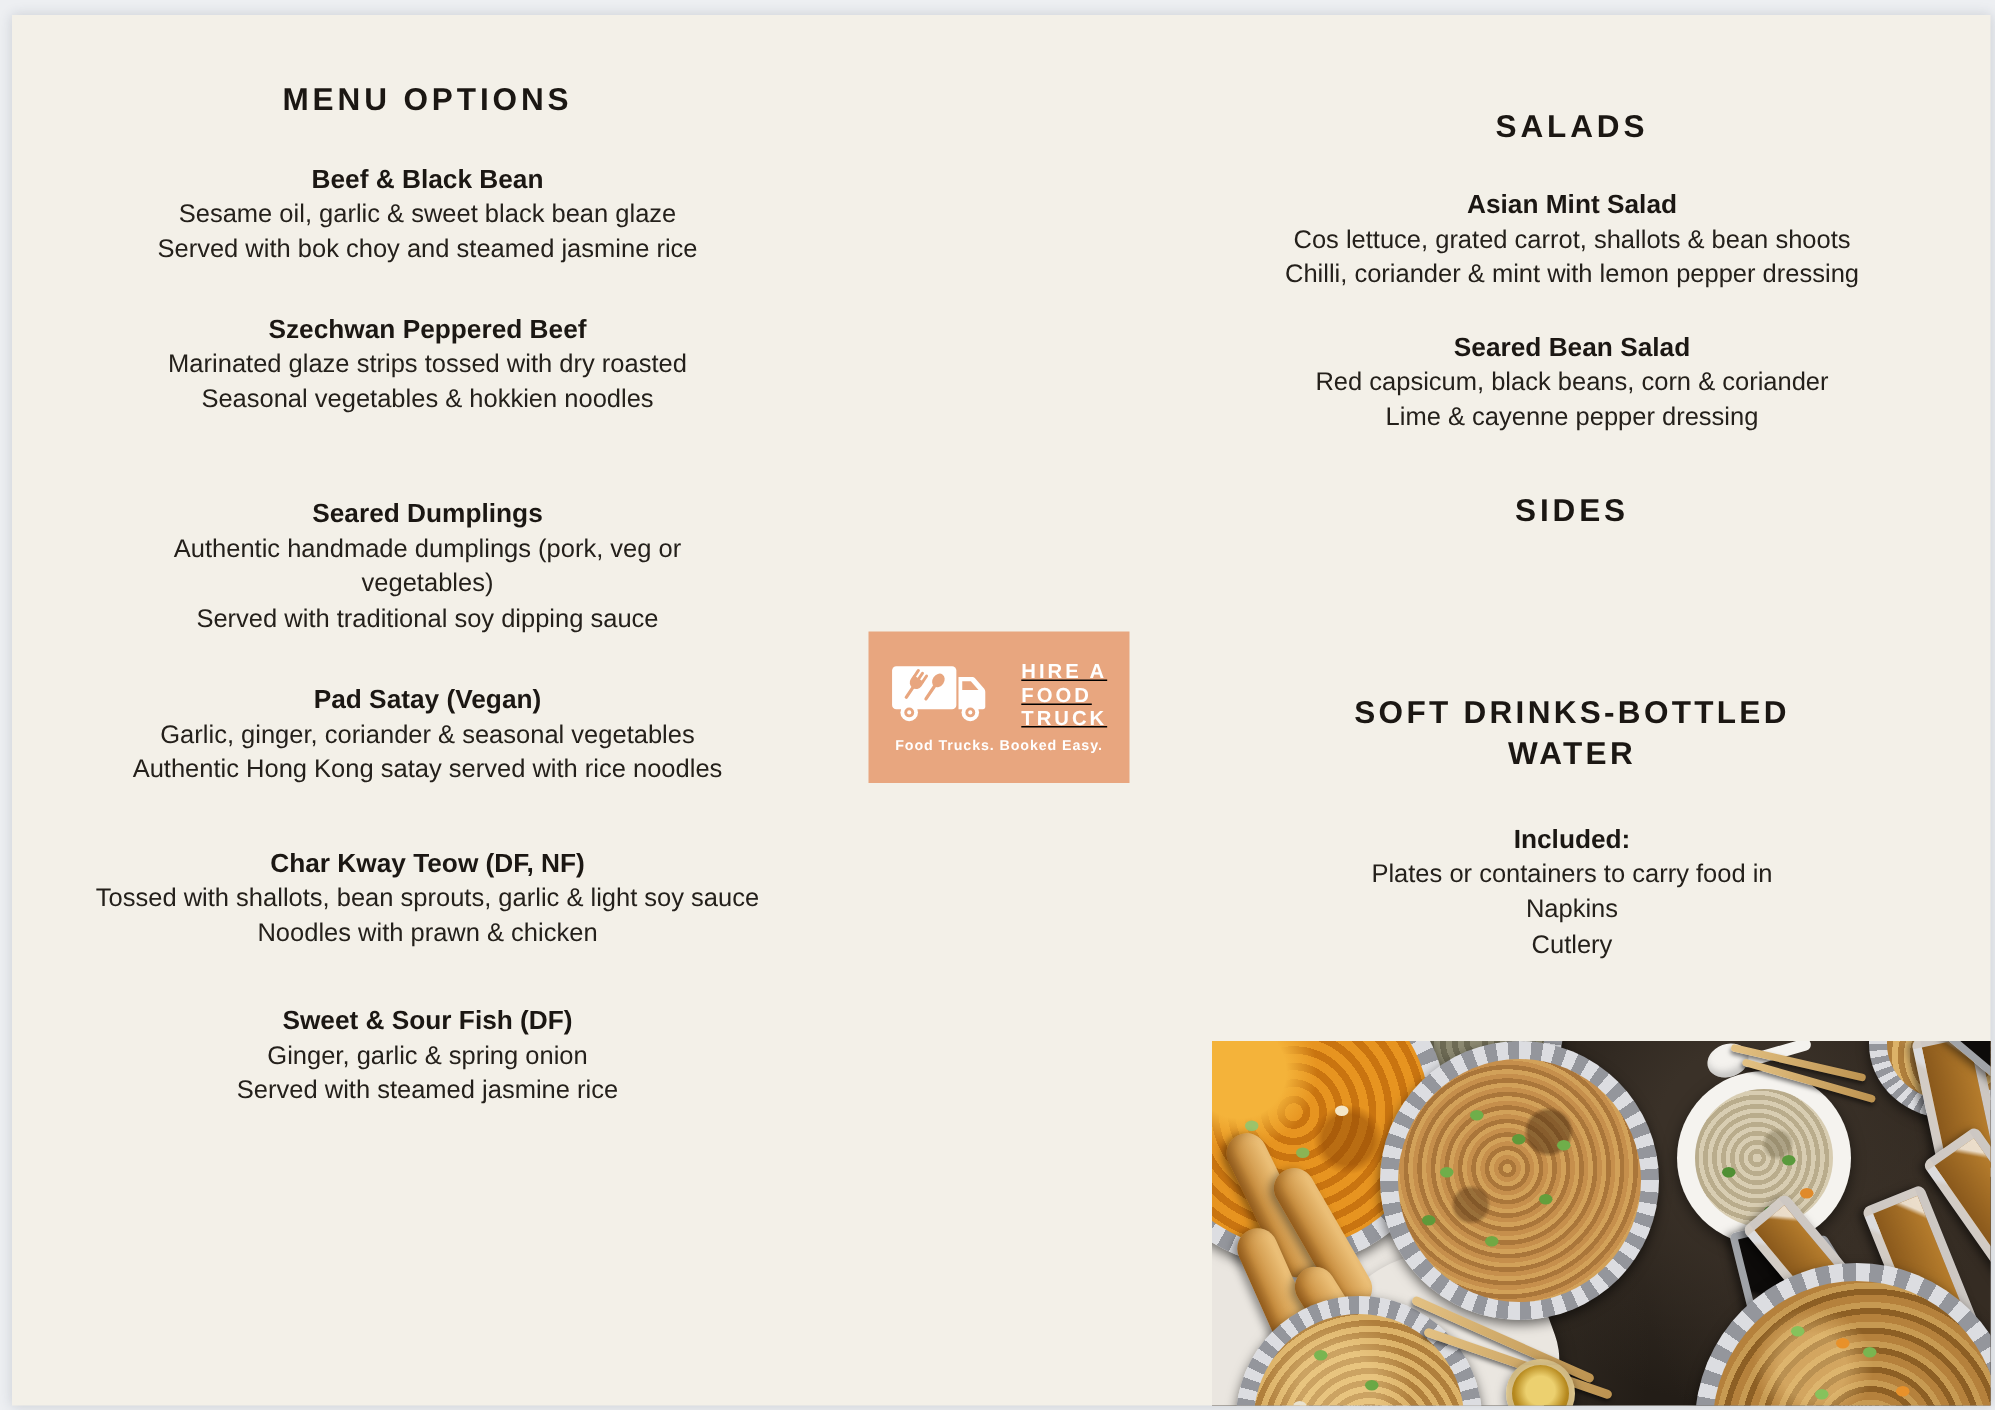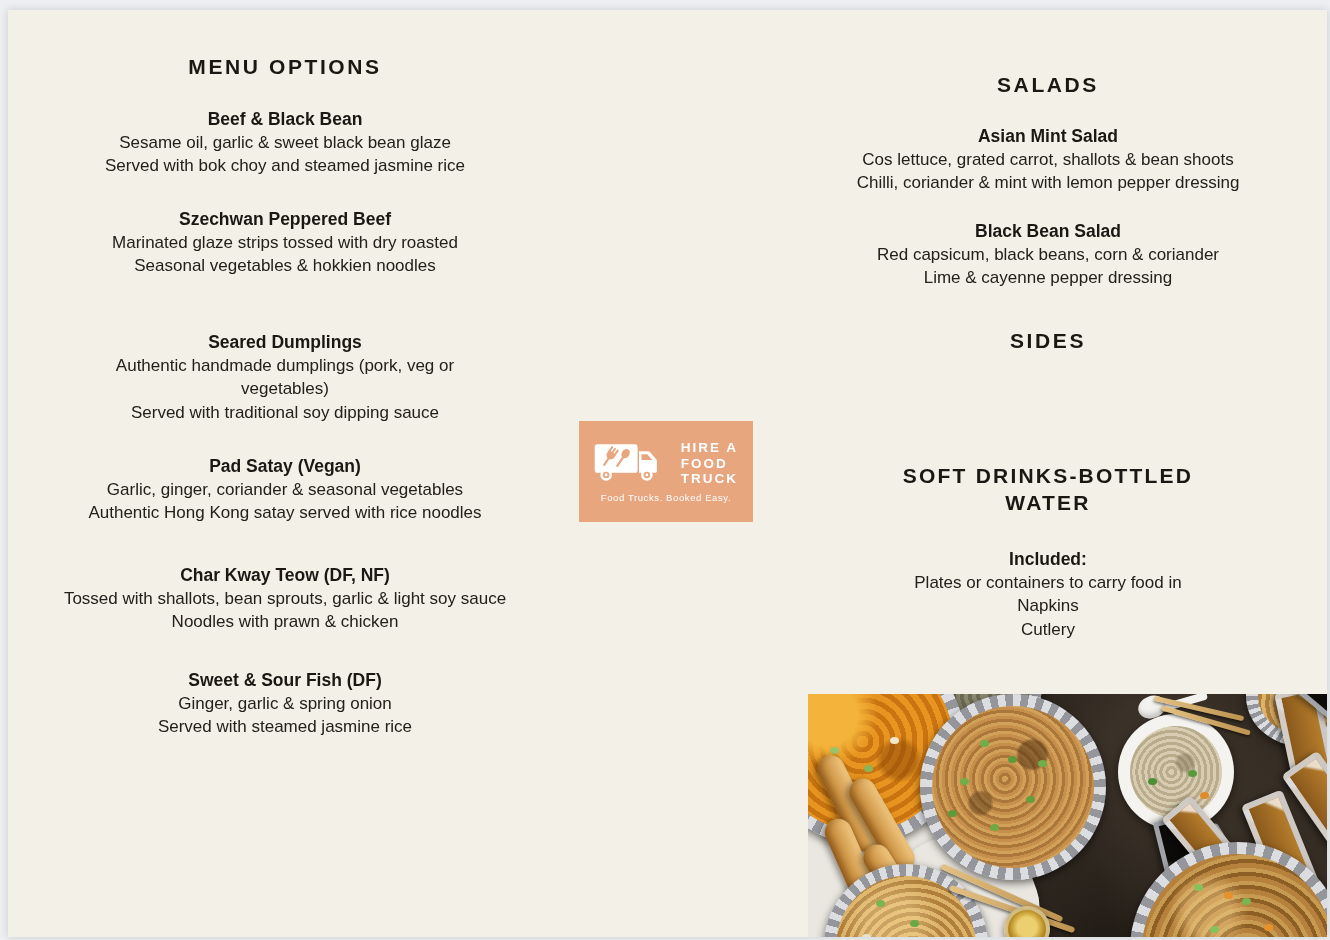--- a/index.html
+++ b/index.html
@@ -15,24 +15,24 @@
   .col-right { left:790px; width:500px; }
 
   .sec-title { font-size:21px; font-weight:bold; letter-spacing:2.6px; line-height:27px; }
   .mi-name   { font-size:17.5px; font-weight:bold; line-height:24px; }
   .mi-line   { font-size:17px; line-height:23.4px; color:#24201b; }
 
   
   .logo { position:absolute; left:571px; top:411px; width:174px; height:101px;
     background:#e8a67f; display:flex; flex-direction:column;
     align-items:center; justify-content:center; }
-  .logo-row { display:flex; align-items:center; gap:7px; }
+  .logo-row { display:flex; align-items:center; gap:7px;text-decoration:underline; }
   .logo-text { color:#fff; font-weight:bold; font-size:13.5px;
     letter-spacing:2px; line-height:15.5px; }
-  .logo-tag { color:#fff; font-weight:normal; font-size:9.5px;
+  .logo-tag { color:#fff; font-weight:bold; font-size:9.5px;
     letter-spacing:.6px; margin-top:5px; }
 
   
   .photo { position:absolute; left:800px; top:684px; width:519px; height:243px;
     overflow:hidden;
     background:
       radial-gradient(circle at 18% 85%, #3b332a 0 12%, rgba(59,51,42,0) 42%),
       radial-gradient(circle at 68% 25%, #3a3128 0 14%, rgba(58,49,40,0) 46%),
       radial-gradient(circle at 92% 60%, #352c23 0 10%, rgba(53,44,35,0) 38%),
       #231d17; }
@@ -128,21 +128,21 @@
 
   <div class="blk col-right sec-title" style="top:61px">SALADS</div>
 
   <div class="blk col-right" style="top:114px">
     <div class="mi-name">Asian Mint Salad</div>
     <div class="mi-line">Cos lettuce, grated carrot, shallots &amp; bean shoots</div>
     <div class="mi-line">Chilli, coriander &amp; mint with lemon pepper dressing</div>
   </div>
 
   <div class="blk col-right" style="top:209px">
-    <div class="mi-name">Black Bean Salad</div>
+    <div class="mi-name">Seared Bean Salad</div>
     <div class="mi-line">Red capsicum, black beans, corn &amp; coriander</div>
     <div class="mi-line">Lime &amp; cayenne pepper dressing</div>
   </div>
 
   <div class="blk col-right sec-title" style="top:317px">SIDES</div>
 
 
   <div class="blk col-right sec-title" style="top:452px; letter-spacing:2.2px;">
     <div>SOFT DRINKS-BOTTLED</div>
     <div>WATER</div>

